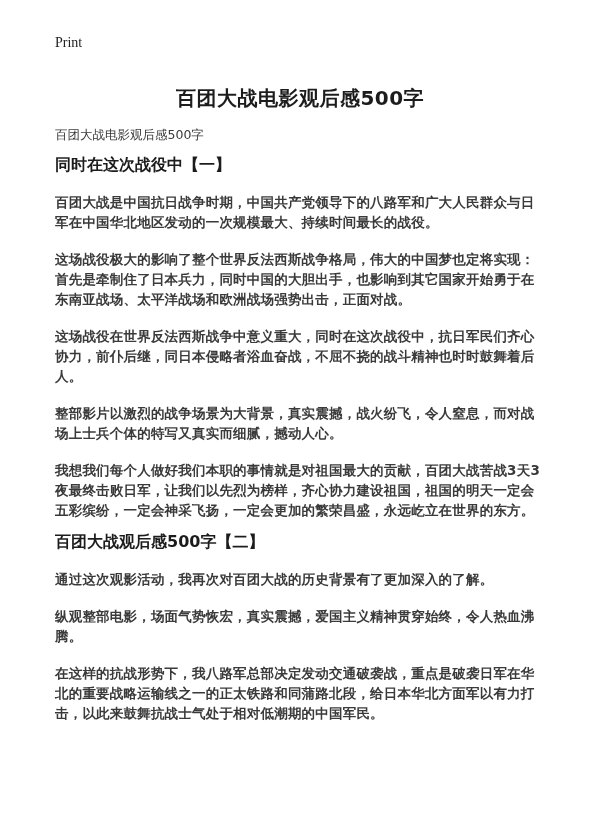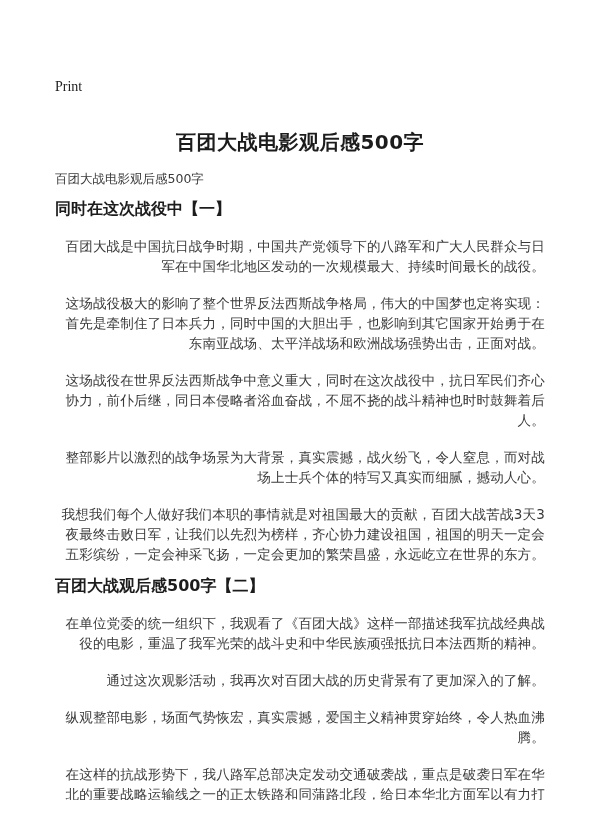--- a/index.html
+++ b/index.html
@@ -6,21 +6,21 @@
     margin: 0;
     padding: 0;
     background: #ffffff;
   }
   .page {
     position: relative;
     box-sizing: border-box;
     width: 600px;
     height: 800px;
     background: #ffffff;
-    padding: 76px 55px 20px 55px;
+    padding: 32px 55px 20px 55px;
     overflow: hidden;
     font-family: "DejaVu Sans", sans-serif;
     color: #3a3a3a;
   }
   .print-label {
     display: inline-block;
     font-family: "Liberation Serif", "DejaVu Serif", serif;
     font-size: 14px;
     line-height: 16px;
     color: #222222;
@@ -48,21 +48,22 @@
     font-weight: bold;
     color: #1c1c1c;
     margin: 12px 0 9px 0;
   }
   .body-para {
     font-size: 13.5px;
     line-height: 20px;
     letter-spacing: 0.2px;
     margin: 17px 0 10px 0;
     color: #3a3a3a;
-    text-align: right;
+    text-align: left;
+    font-weight: bold;
   }
 </style>
 </head>
 <body>
 
 <div class="page">
 
   <div class="print-label">Print</div>
 
   <h1 class="doc-title">百团大战电影观后感500字</h1>
@@ -73,19 +74,18 @@
     <h2 class="section-heading">同时在这次战役中【一】</h2>
     <p class="body-para">百团大战是中国抗日战争时期，中国共产党领导下的八路军和广大人民群众与日军在中国华北地区发动的一次规模最大、持续时间最长的战役。</p>
     <p class="body-para">这场战役极大的影响了整个世界反法西斯战争格局，伟大的中国梦也定将实现：首先是牵制住了日本兵力，同时中国的大胆出手，也影响到其它国家开始勇于在东南亚战场、太平洋战场和欧洲战场强势出击，正面对战。</p>
     <p class="body-para">这场战役在世界反法西斯战争中意义重大，同时在这次战役中，抗日军民们齐心协力，前仆后继，同日本侵略者浴血奋战，不屈不挠的战斗精神也时时鼓舞着后人。</p>
     <p class="body-para">整部影片以激烈的战争场景为大背景，真实震撼，战火纷飞，令人窒息，而对战场上士兵个体的特写又真实而细腻，撼动人心。</p>
     <p class="body-para">我想我们每个人做好我们本职的事情就是对祖国最大的贡献，百团大战苦战3天3夜最终击败日军，让我们以先烈为榜样，齐心协力建设祖国，祖国的明天一定会五彩缤纷，一定会神采飞扬，一定会更加的繁荣昌盛，永远屹立在世界的东方。</p>
   </section>
 
   <section>
     <h2 class="section-heading">百团大战观后感500字【二】</h2>
-    <p class="body-para">在单位党委的统一组织下，我观看了《百团大战》这样一部描述我军抗战经典战役的电影，重温了我军光荣的战斗史和中华民族顽强抵抗日本法西斯的精神。</p>
     <p class="body-para">通过这次观影活动，我再次对百团大战的历史背景有了更加深入的了解。</p>
     <p class="body-para">纵观整部电影，场面气势恢宏，真实震撼，爱国主义精神贯穿始终，令人热血沸腾。</p>
     <p class="body-para">在这样的抗战形势下，我八路军总部决定发动交通破袭战，重点是破袭日军在华北的重要战略运输线之一的正太铁路和同蒲路北段，给日本华北方面军以有力打击，以此来鼓舞抗战士气处于相对低潮期的中国军民。</p>
   </section>
 
 </div>
 
 </body></html>

